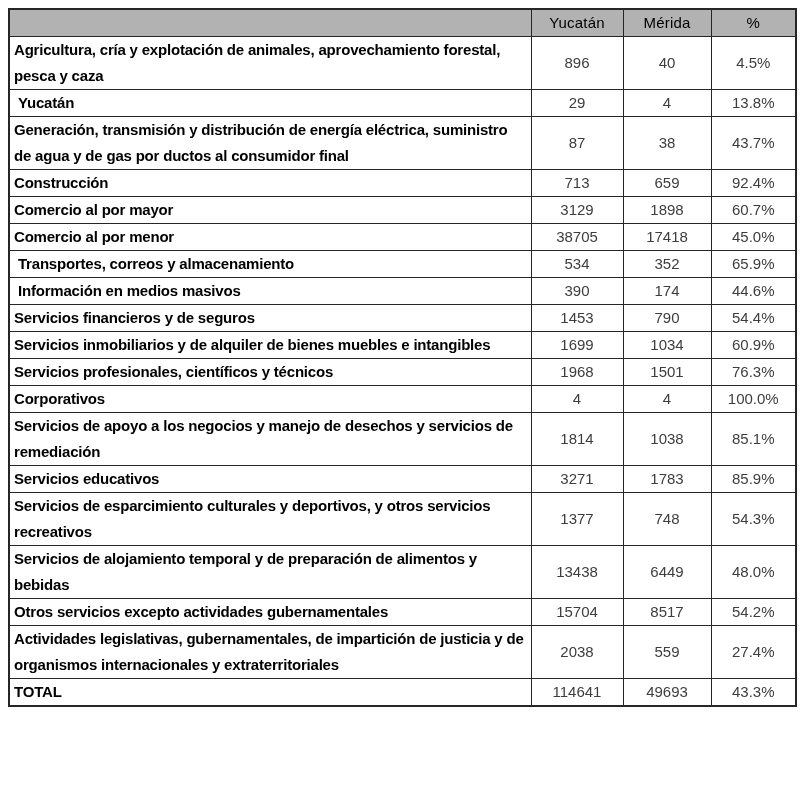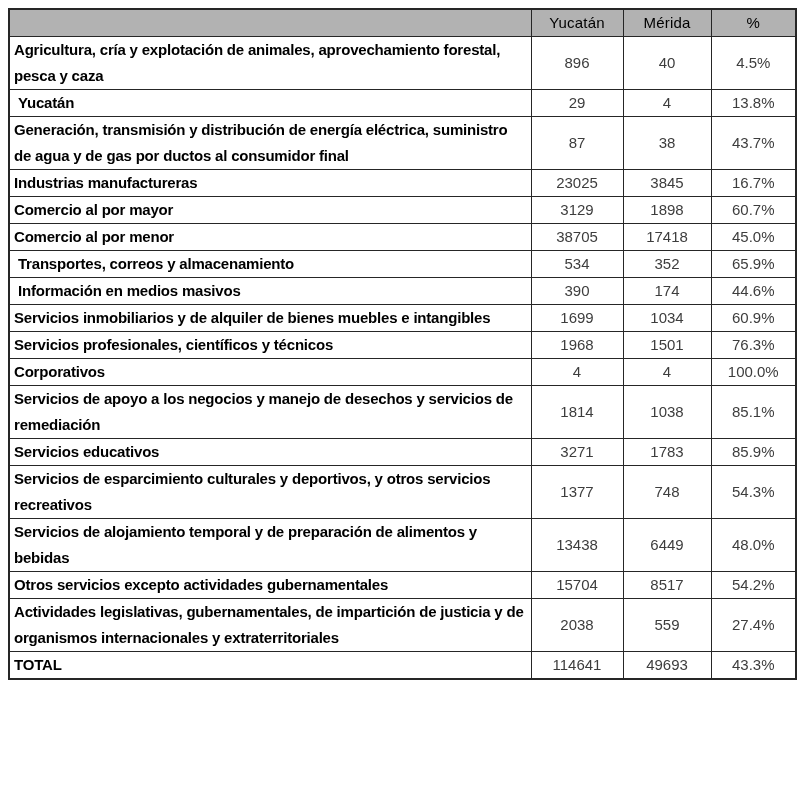--- a/index.html
+++ b/index.html
@@ -90,24 +90,24 @@
           <td class="num">4</td>
           <td class="num">13.8%</td>
         </tr>
         <tr>
           <td class="label">Generación, transmisión y distribución de energía eléctrica, suministro de agua y de gas por ductos al consumidor final</td>
           <td class="num">87</td>
           <td class="num">38</td>
           <td class="num">43.7%</td>
         </tr>
         <tr>
-          <td class="label">Industrias manufactureras</td>
-          <td class="num">23025</td>
-          <td class="num">3845</td>
-          <td class="num">16.7%</td>
+          <td class="label">Construcción</td>
+          <td class="num">713</td>
+          <td class="num">659</td>
+          <td class="num">92.4%</td>
         </tr>
         <tr>
           <td class="label">Comercio al por mayor</td>
           <td class="num">3129</td>
           <td class="num">1898</td>
           <td class="num">60.7%</td>
         </tr>
         <tr>
           <td class="label">Comercio al por menor</td>
           <td class="num">38705</td>
@@ -118,20 +118,26 @@
           <td class="label"> Transportes, correos y almacenamiento</td>
           <td class="num">534</td>
           <td class="num">352</td>
           <td class="num">65.9%</td>
         </tr>
         <tr>
           <td class="label"> Información en medios masivos</td>
           <td class="num">390</td>
           <td class="num">174</td>
           <td class="num">44.6%</td>
+        </tr>
+        <tr>
+          <td class="label">Servicios financieros y de seguros</td>
+          <td class="num">1453</td>
+          <td class="num">790</td>
+          <td class="num">54.4%</td>
         </tr>
         <tr>
           <td class="label">Servicios inmobiliarios y de alquiler de bienes muebles e intangibles</td>
           <td class="num">1699</td>
           <td class="num">1034</td>
           <td class="num">60.9%</td>
         </tr>
         <tr>
           <td class="label">Servicios profesionales, científicos y técnicos</td>
           <td class="num">1968</td>

